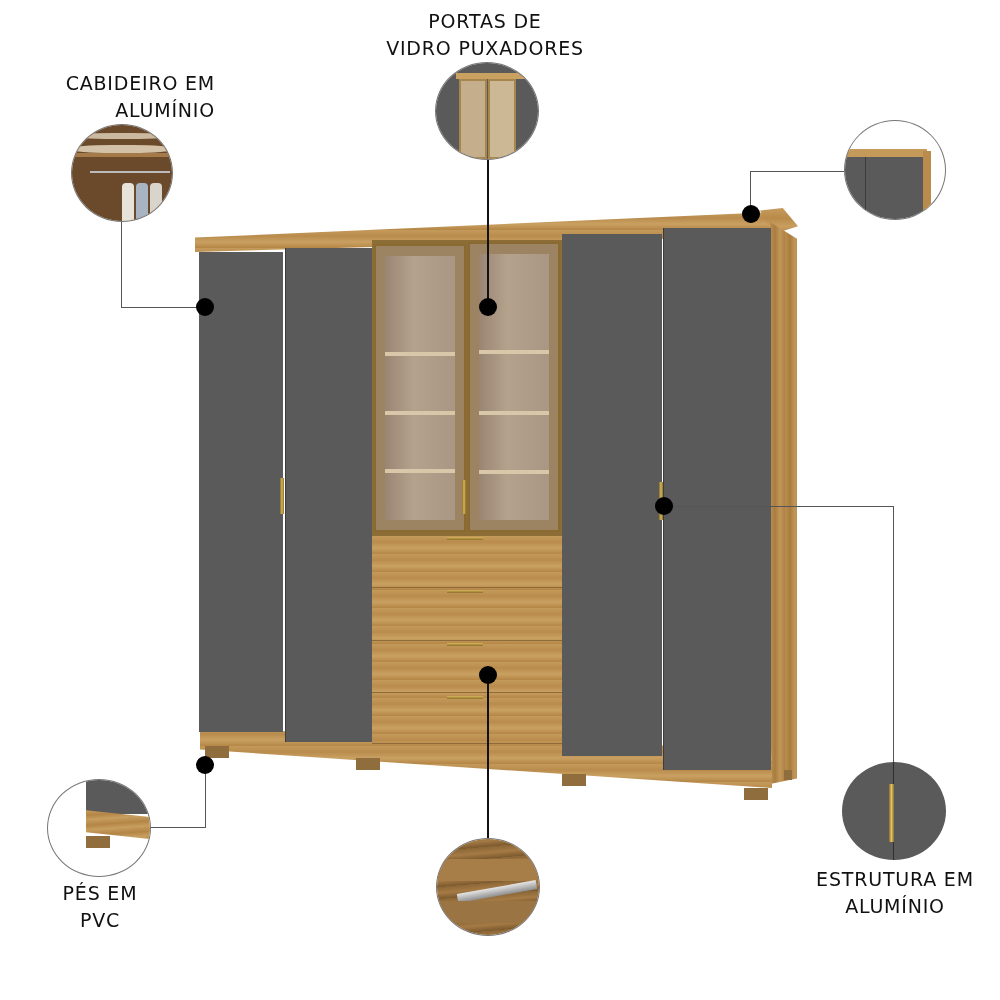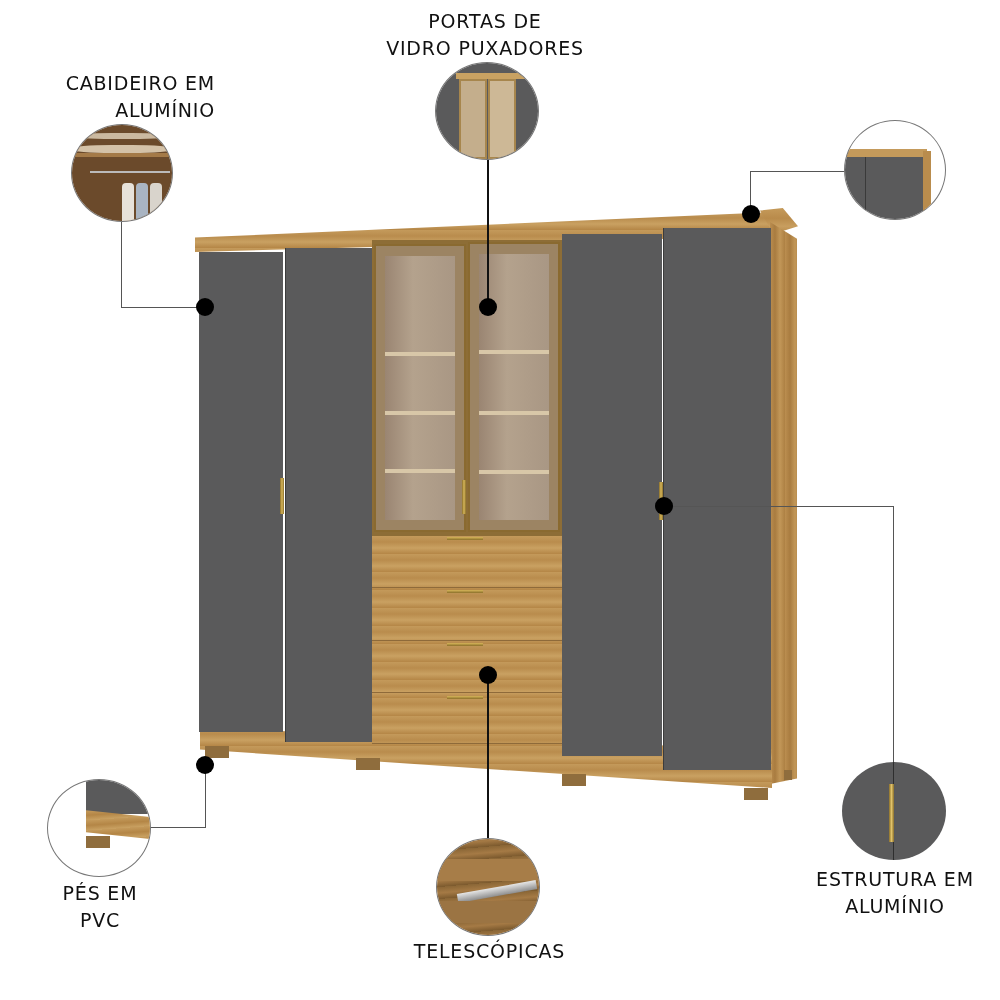--- a/index.html
+++ b/index.html
@@ -139,21 +139,20 @@
   <span>PÉS EM</span>
   <span>PVC</span>
 </div>
 <div class="circle" style="left:47px;top:779px;width:104px;height:98px;">
   <div style="position:absolute;left:38px;top:0;width:70px;height:34px;background:#5a5a5b;"></div>
   <div style="position:absolute;left:38px;top:34px;width:70px;height:22px;background:repeating-linear-gradient(170deg,#c49a5b 0,#b48646 5px,#c9a162 10px);transform:skewY(6deg);"></div>
   <div style="position:absolute;left:38px;top:56px;width:24px;height:12px;background:#8f6d3d;"></div>
 </div>
 
 <div class="label" style="left:392px;top:938px;width:195px;">
-  <span>TELESCÓPICAS</span>
 </div>
 <div class="circle" style="left:436px;top:838px;width:104px;height:98px;">
   <div style="position:absolute;inset:0;background:repeating-linear-gradient(175deg,#8a6636 0,#a57a45 6px,#7c5a2e 12px);"></div>
   <div style="position:absolute;left:0;top:20px;width:100%;height:22px;background:#a77d48;"></div>
   <div style="position:absolute;left:20px;top:48px;width:80px;height:9px;background:linear-gradient(180deg,#e6e6e6,#8e8e8e);transform:rotate(-10deg);"></div>
   <div style="position:absolute;left:0;top:62px;width:100%;height:22px;background:#9b7443;"></div>
 </div>
 
 <div class="label" style="left:800px;top:866px;width:190px;">
   <span>ESTRUTURA EM</span>

